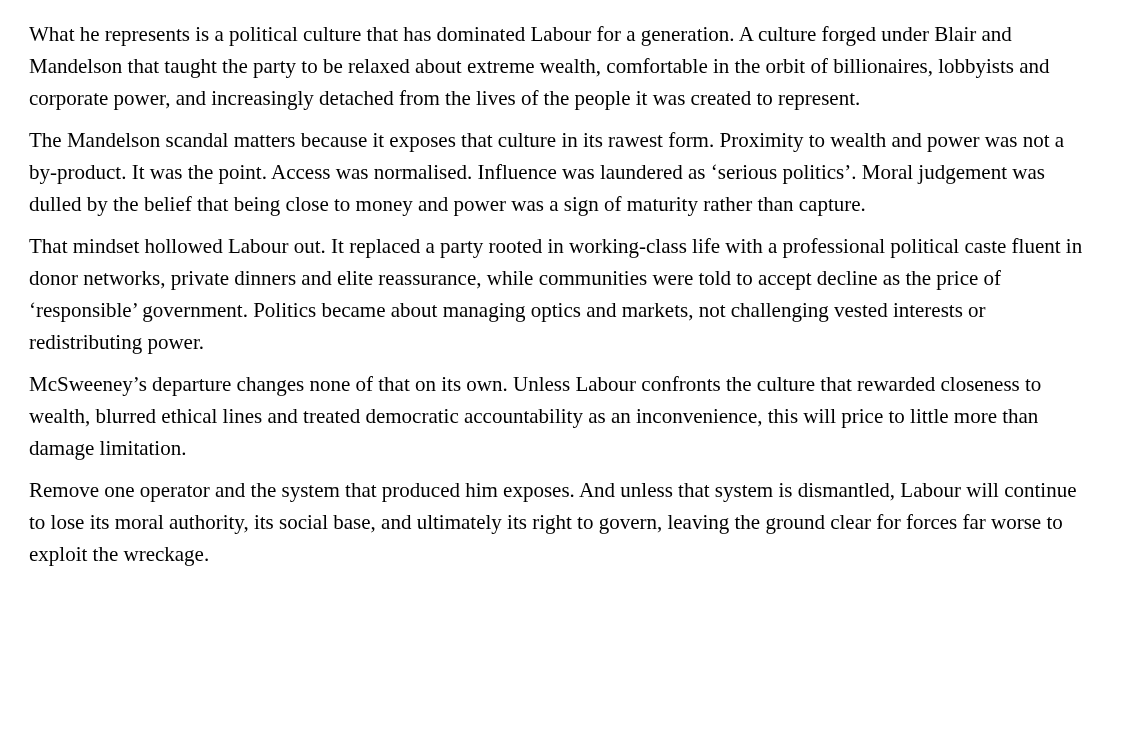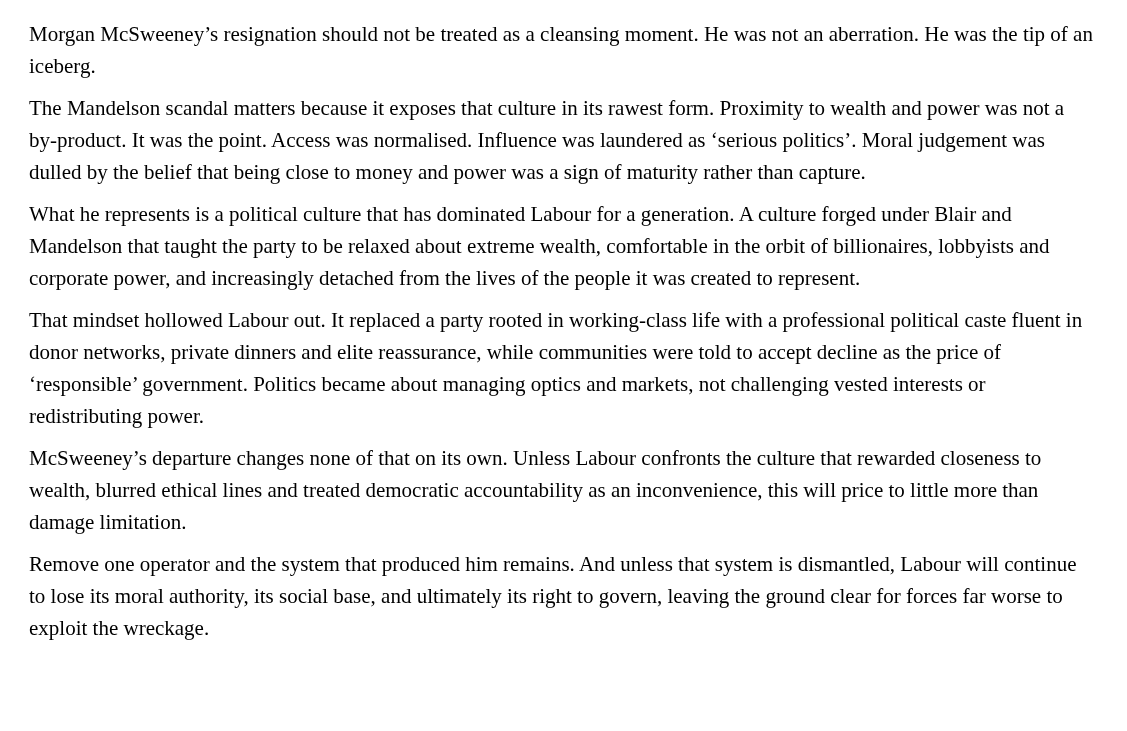--- a/index.html
+++ b/index.html
@@ -26,20 +26,19 @@
   .article p {
     margin: 0 0 10px 0;
     padding: 0;
   }
 </style>
 </head>
 <body>
 
 <main class="article">
   <div id="article-body">
-      <p>Morgan McSweeney’s resignation should not be treated as a cleansing moment. He was not an aberration. He was the tip of an iceberg.</p>
+      <p>What he represents is a political culture that has dominated Labour for a generation. A culture forged under Blair and Mandelson that taught the party to be relaxed about extreme wealth, comfortable in the orbit of billionaires, lobbyists and corporate power, and increasingly detached from the lives of the people it was created to represent.</p>
       <p>The Mandelson scandal matters because it exposes that culture in its rawest form. Proximity to wealth and power was not a by-product. It was the point. Access was normalised. Influence was laundered as ‘serious politics’. Moral judgement was dulled by the belief that being close to money and power was a sign of maturity rather than capture.</p>
-      <p>What he represents is a political culture that has dominated Labour for a generation. A culture forged under Blair and Mandelson that taught the party to be relaxed about extreme wealth, comfortable in the orbit of billionaires, lobbyists and corporate power, and increasingly detached from the lives of the people it was created to represent.</p>
       <p>That mindset hollowed Labour out. It replaced a party rooted in working-class life with a professional political caste fluent in donor networks, private dinners and elite reassurance, while communities were told to accept decline as the price of ‘responsible’ government. Politics became about managing optics and markets, not challenging vested interests or redistributing power.</p>
       <p>McSweeney’s departure changes none of that on its own. Unless Labour confronts the culture that rewarded closeness to wealth, blurred ethical lines and treated democratic accountability as an inconvenience, this will price to little more than damage limitation.</p>
-      <p>Remove one operator and the system that produced him remains. And unless that system is dismantled, Labour will continue to lose its moral authority, its social base, and ultimately its right to govern, leaving the ground clear for forces far worse to exploit the wreckage.</p>
+      <p>Remove one operator and the system that produced him exposes. And unless that system is dismantled, Labour will continue to lose its moral authority, its social base, and ultimately its right to govern, leaving the ground clear for forces far worse to exploit the wreckage.</p>
     </div>
 </main>
 
 </body></html>

